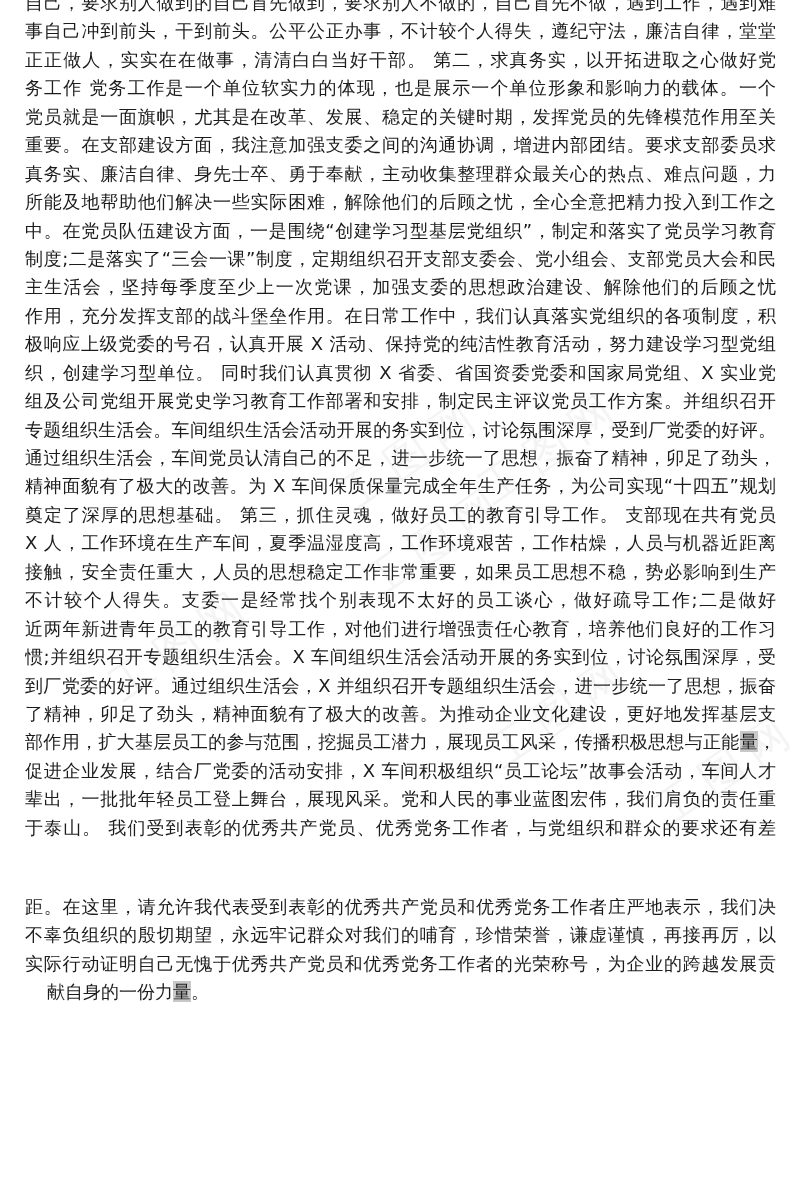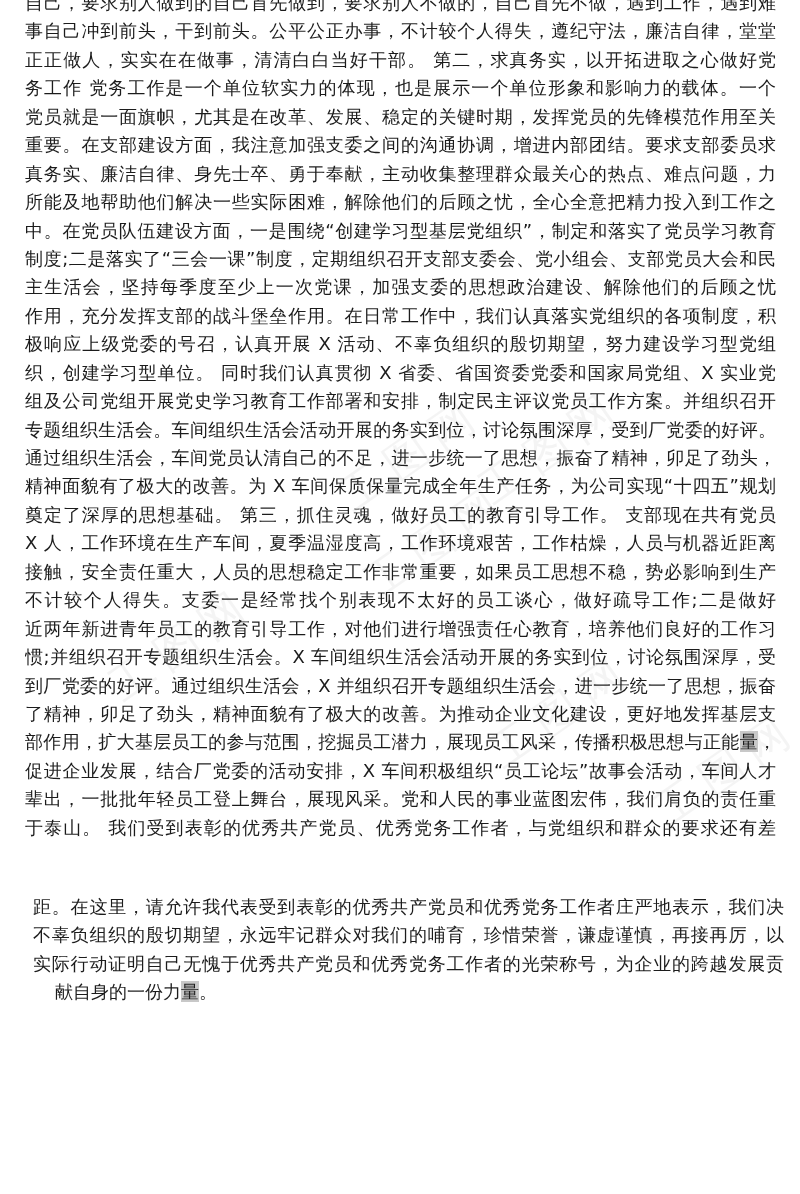--- a/index.html
+++ b/index.html
@@ -31,21 +31,21 @@
     white-space: nowrap;
     user-select: none;
   }
   .textblock {
     position: absolute;
     left: 25px;
     width: 751px;
     z-index: 1;
   }
   .block1 { top: -11px; }
-  .block2 { top: 893px; margin-left: 8px; }
+  .block2 { top: 893px; }
   .line {
     height: 28.45px;
     line-height: 28.45px;
     font-size: 18px;
     text-align: justify;
     text-align-last: justify;
     overflow: hidden;
   }
   .line.last {
     text-align-last: left;
@@ -73,21 +73,21 @@
       <div class="line">正正做人，实实在在做事，清清白白当好干部。 第二，求真务实，以开拓进取之心做好党</div>
       <div class="line">务工作 党务工作是一个单位软实力的体现，也是展示一个单位形象和影响力的载体。一个</div>
       <div class="line">党员就是一面旗帜，尤其是在改革、发展、稳定的关键时期，发挥党员的先锋模范作用至关</div>
       <div class="line">重要。在支部建设方面，我注意加强支委之间的沟通协调，增进内部团结。要求支部委员求</div>
       <div class="line">真务实、廉洁自律、身先士卒、勇于奉献，主动收集整理群众最关心的热点、难点问题，力</div>
       <div class="line">所能及地帮助他们解决一些实际困难，解除他们的后顾之忧，全心全意把精力投入到工作之</div>
       <div class="line">中。在党员队伍建设方面，一是围绕“创建学习型基层党组织”，制定和落实了党员学习教育</div>
       <div class="line">制度;二是落实了“三会一课”制度，定期组织召开支部支委会、党小组会、支部党员大会和民</div>
       <div class="line">主生活会，坚持每季度至少上一次党课，加强支委的思想政治建设、解除他们的后顾之忧</div>
       <div class="line">作用，充分发挥支部的战斗堡垒作用。在日常工作中，我们认真落实党组织的各项制度，积</div>
-      <div class="line">极响应上级党委的号召，认真开展 X 活动、不辜负组织的殷切期望，努力建设学习型党组</div>
+      <div class="line">极响应上级党委的号召，认真开展 X 活动、保持党的纯洁性教育活动，努力建设学习型党组</div>
       <div class="line">织，创建学习型单位。 同时我们认真贯彻 X 省委、省国资委党委和国家局党组、X 实业党</div>
       <div class="line">组及公司党组开展党史学习教育工作部署和安排，制定民主评议党员工作方案。并组织召开</div>
       <div class="line">专题组织生活会。车间组织生活会活动开展的务实到位，讨论氛围深厚，受到厂党委的好评。</div>
       <div class="line">通过组织生活会，车间党员认清自己的不足，进一步统一了思想，振奋了精神，卯足了劲头，</div>
       <div class="line">精神面貌有了极大的改善。为 X 车间保质保量完成全年生产任务，为公司实现“十四五”规划</div>
       <div class="line">奠定了深厚的思想基础。 第三，抓住灵魂，做好员工的教育引导工作。 支部现在共有党员</div>
       <div class="line">X 人，工作环境在生产车间，夏季温湿度高，工作环境艰苦，工作枯燥，人员与机器近距离</div>
       <div class="line">接触，安全责任重大，人员的思想稳定工作非常重要，如果员工思想不稳，势必影响到生产</div>
       <div class="line">不计较个人得失。支委一是经常找个别表现不太好的员工谈心，做好疏导工作;二是做好</div>
       <div class="line">近两年新进青年员工的教育引导工作，对他们进行增强责任心教育，培养他们良好的工作习</div>

